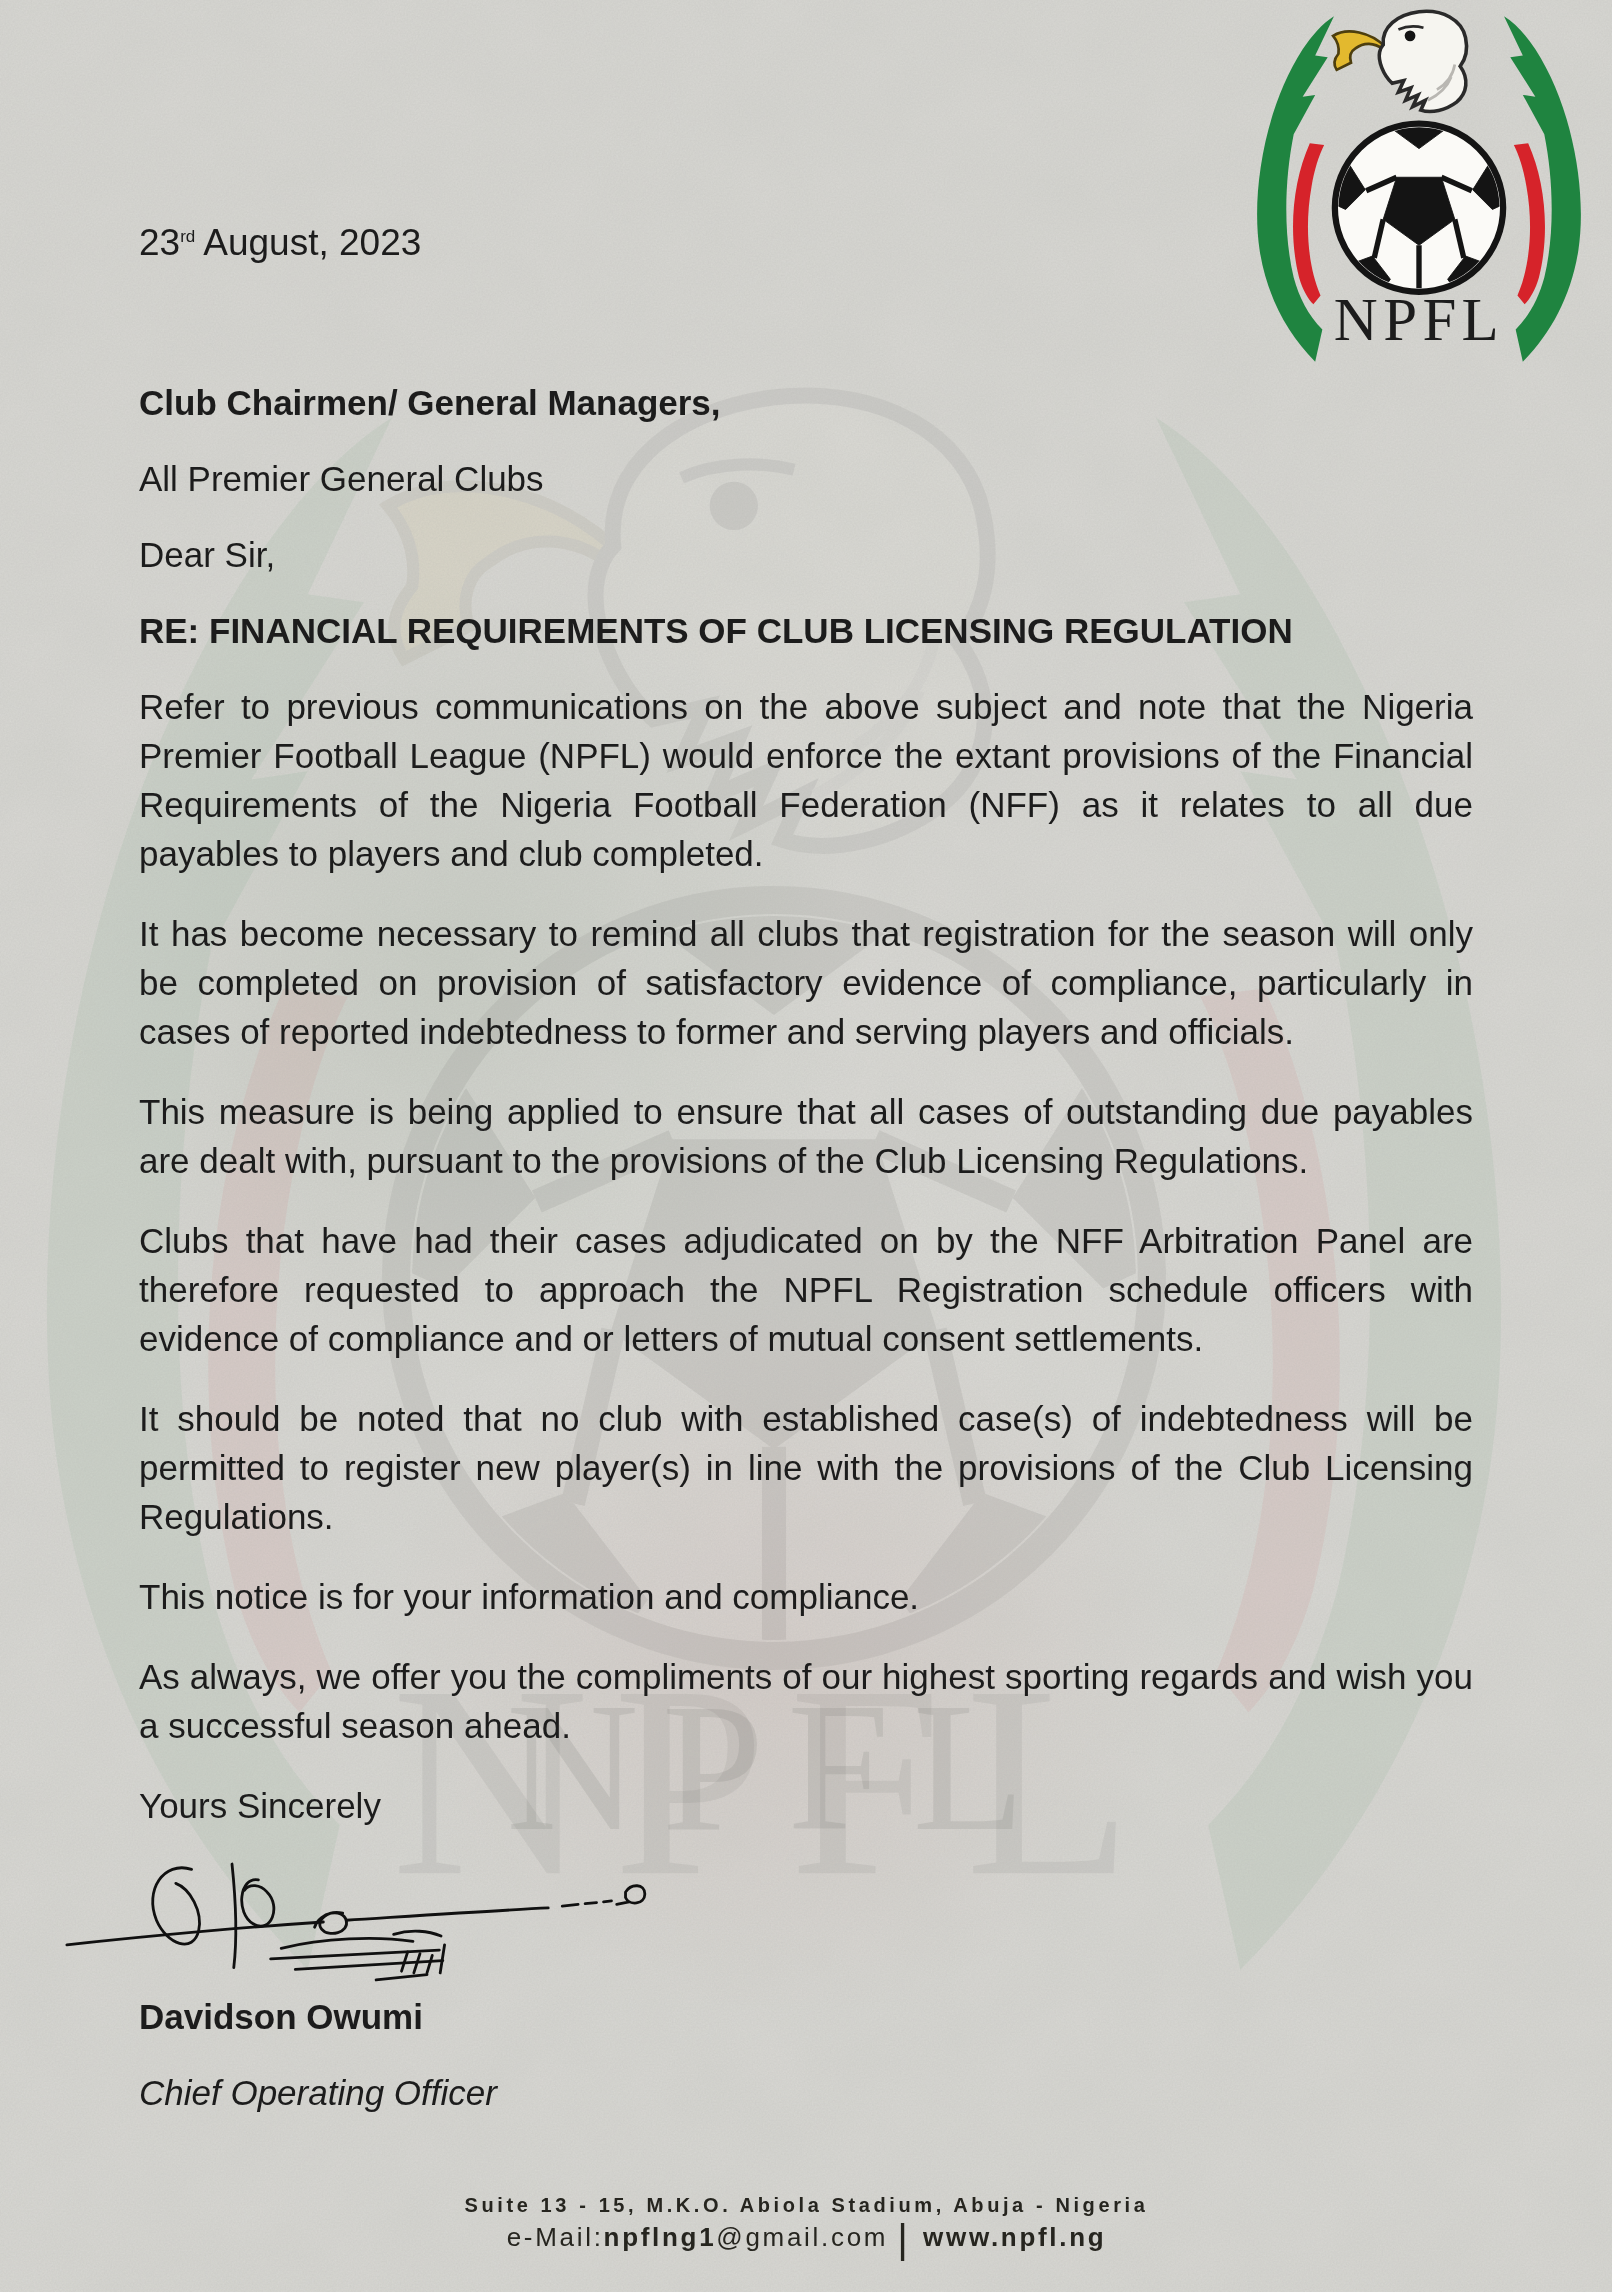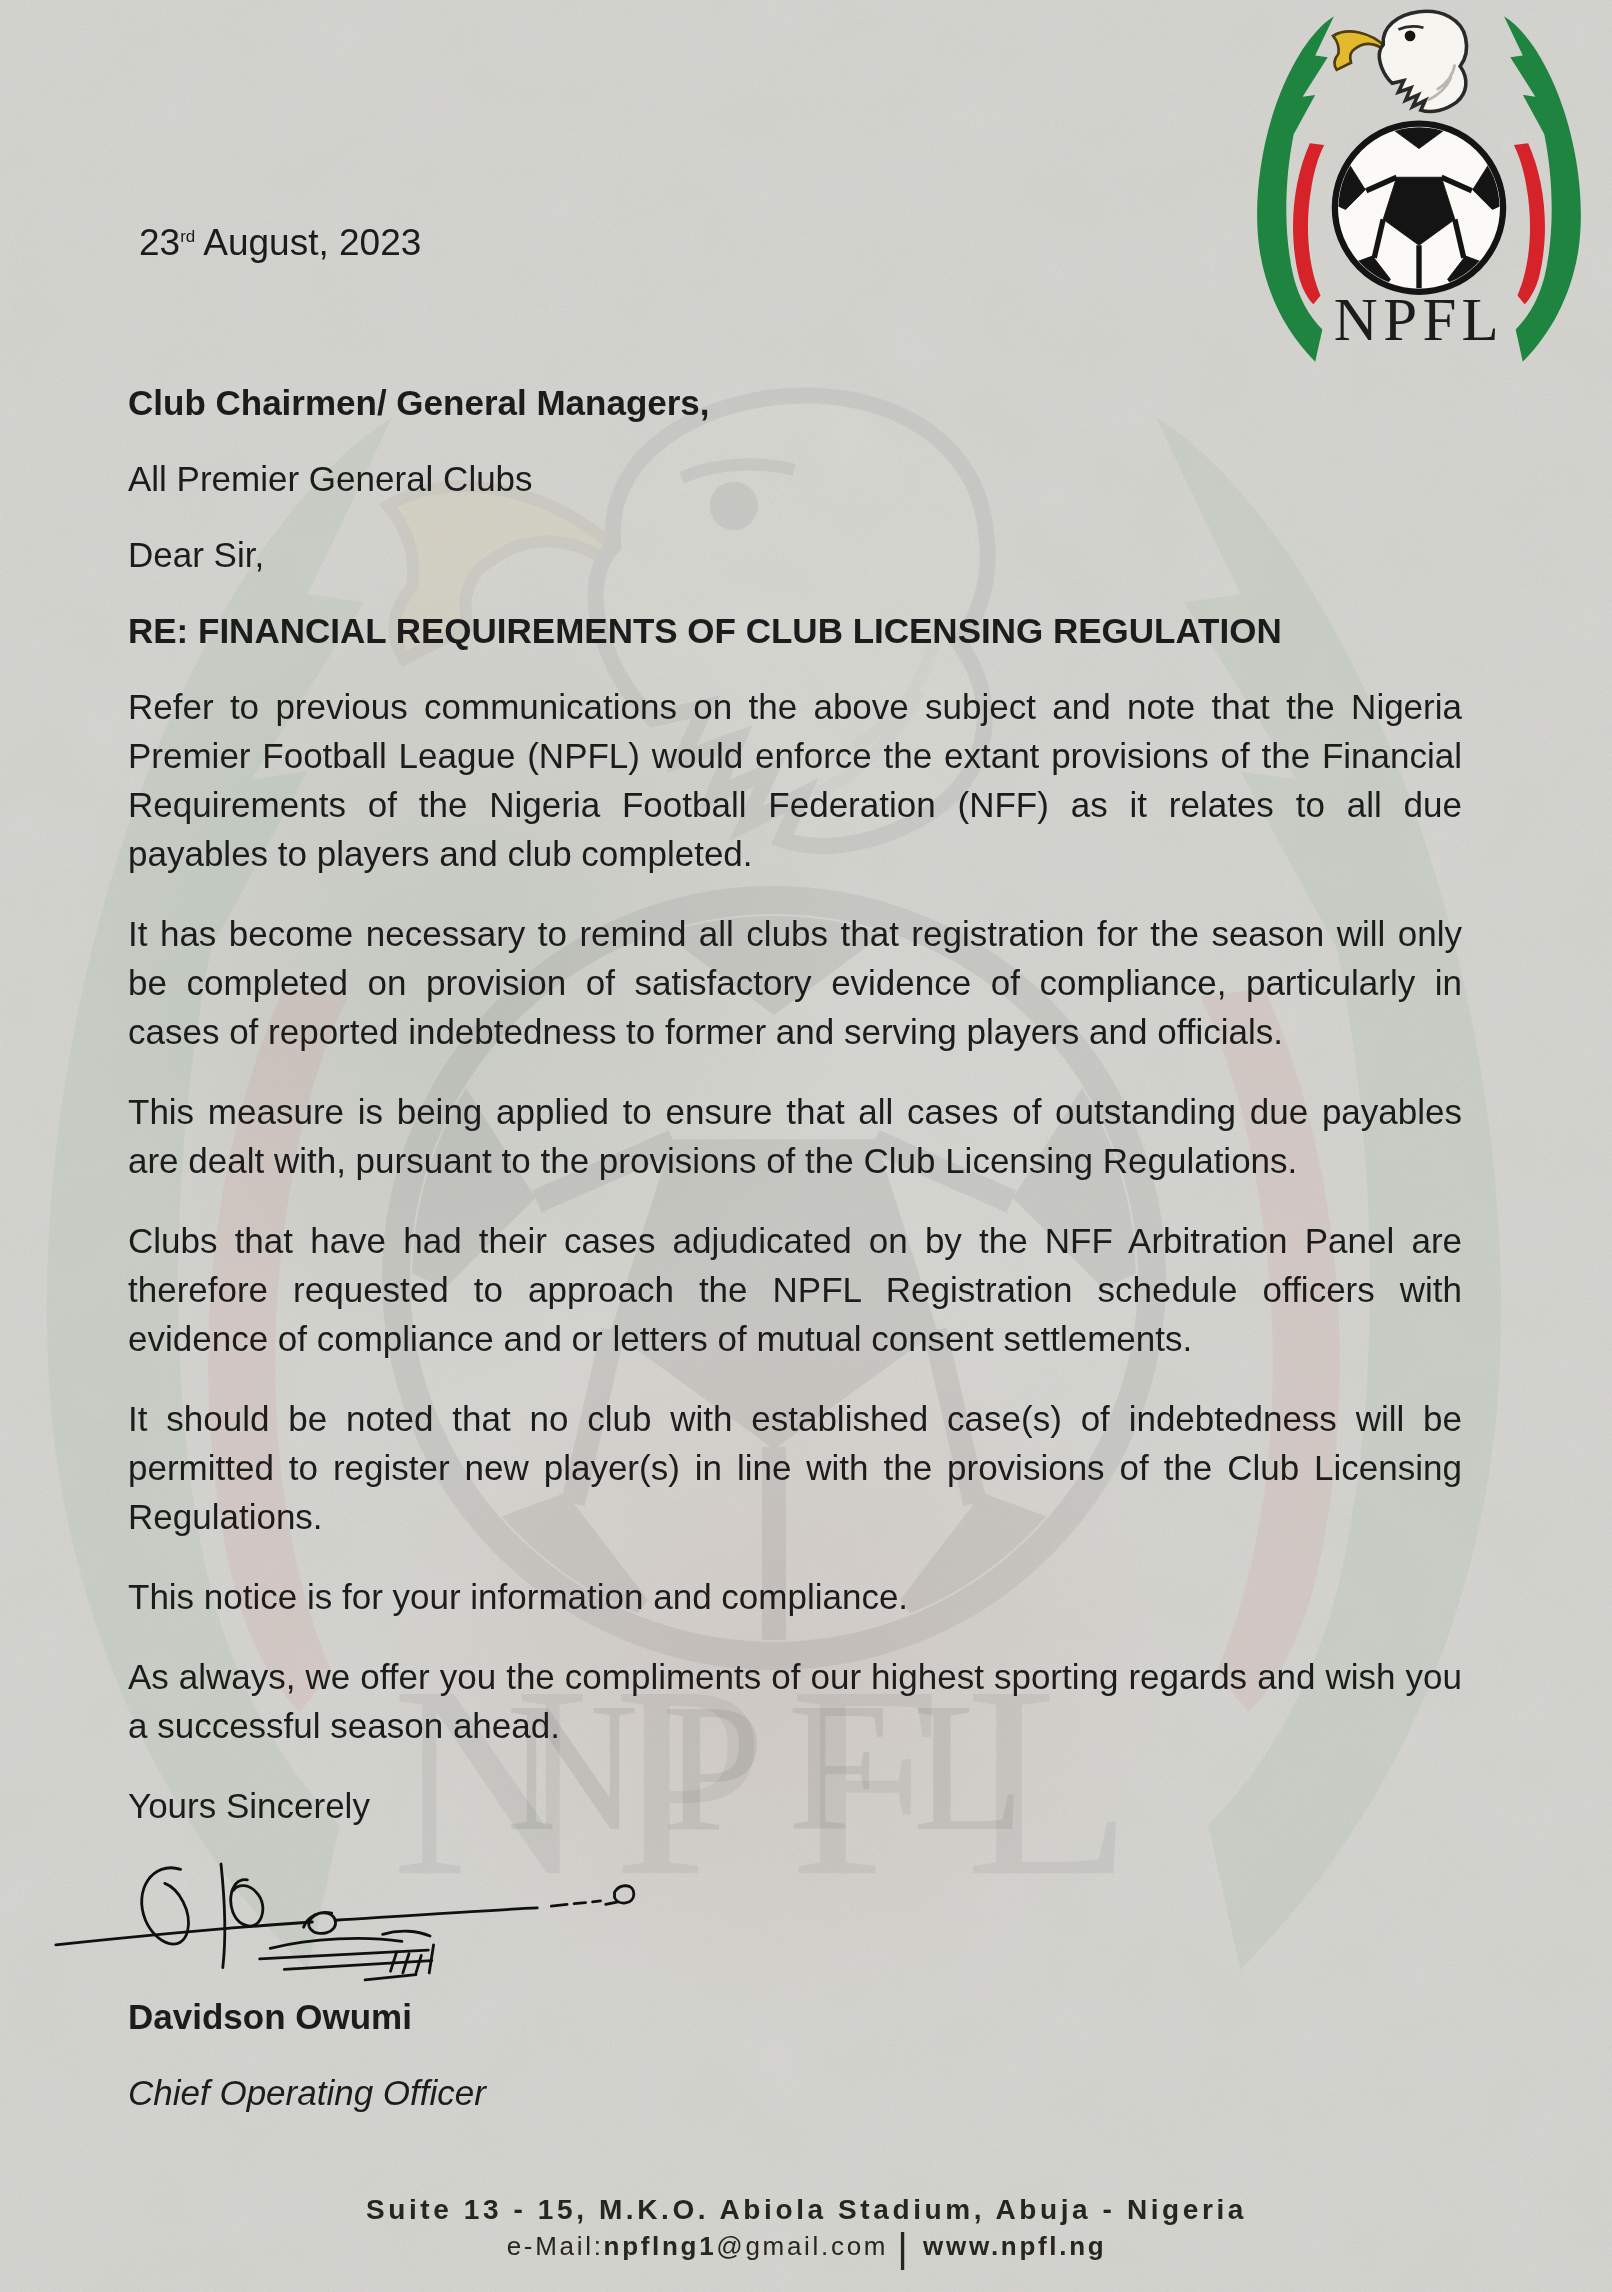--- a/index.html
+++ b/index.html
@@ -21,29 +21,29 @@
   .watermark{position:absolute;left:-29.6px;top:345px;width:1608px;height:1689px;z-index:0;opacity:0.07;pointer-events:none;}
   .watermark-text{
     position:absolute;left:506px;top:1661px;z-index:0;opacity:0.11;pointer-events:none;
     font-family:"Liberation Serif","DejaVu Serif",serif;
     font-size:184px;letter-spacing:23px;color:#30342e;
   }
   .logo{position:absolute;left:1240px;top:0px;width:358px;height:376px;z-index:2;}
   .date{position:absolute;left:139px;top:222px;font-size:37px;z-index:2;}
   .date sup{font-size:17px;}
   .date .date-rest{margin-left:8px;}
-  .letter-body{position:absolute;left:128px;top:378px;width:1334px;z-index:2;font-size:35px;line-height:49px;}
+  .letter-body{position:absolute;left:139px;top:378px;width:1334px;z-index:2;font-size:35px;line-height:49px;}
   .letter-body p{margin:0 0 27px 0;}
   .letter-body p.para{margin:0 0 31px 0;text-align:justify;}
   .bold{font-weight:bold;}
   .signer-name{font-weight:bold;margin:0;}
   .signer-title{font-weight:normal;font-style:italic;margin:1.8px 0 0 0;}
   .signature{width:609px;height:130px;margin:3.6px 0 5.4px -85px;display:block;}
   .footer{position:absolute;left:0;right:0;top:2194px;text-align:center;z-index:2;color:#26251f;}
-  .footer-address{font-weight:bold;font-size:28px;letter-spacing:3.6px;}
+  .footer-address{font-weight:bold;font-size:20px;letter-spacing:3.6px;}
   .footer-contact{font-size:26px;letter-spacing:2.7px;margin-top:4.5px;}
   .footer-contact .b{font-weight:bold;}
   .footer-sep{display:inline-block;font-size:41px;font-weight:400;vertical-align:-7.2px;line-height:0;margin:0 12.5px 0 9px;}
 </style>
 </head>
 <body>
 
 <div class="page">
 
   <svg class="grain" width="1613" height="2293" viewBox="0 0 1801 2560">

